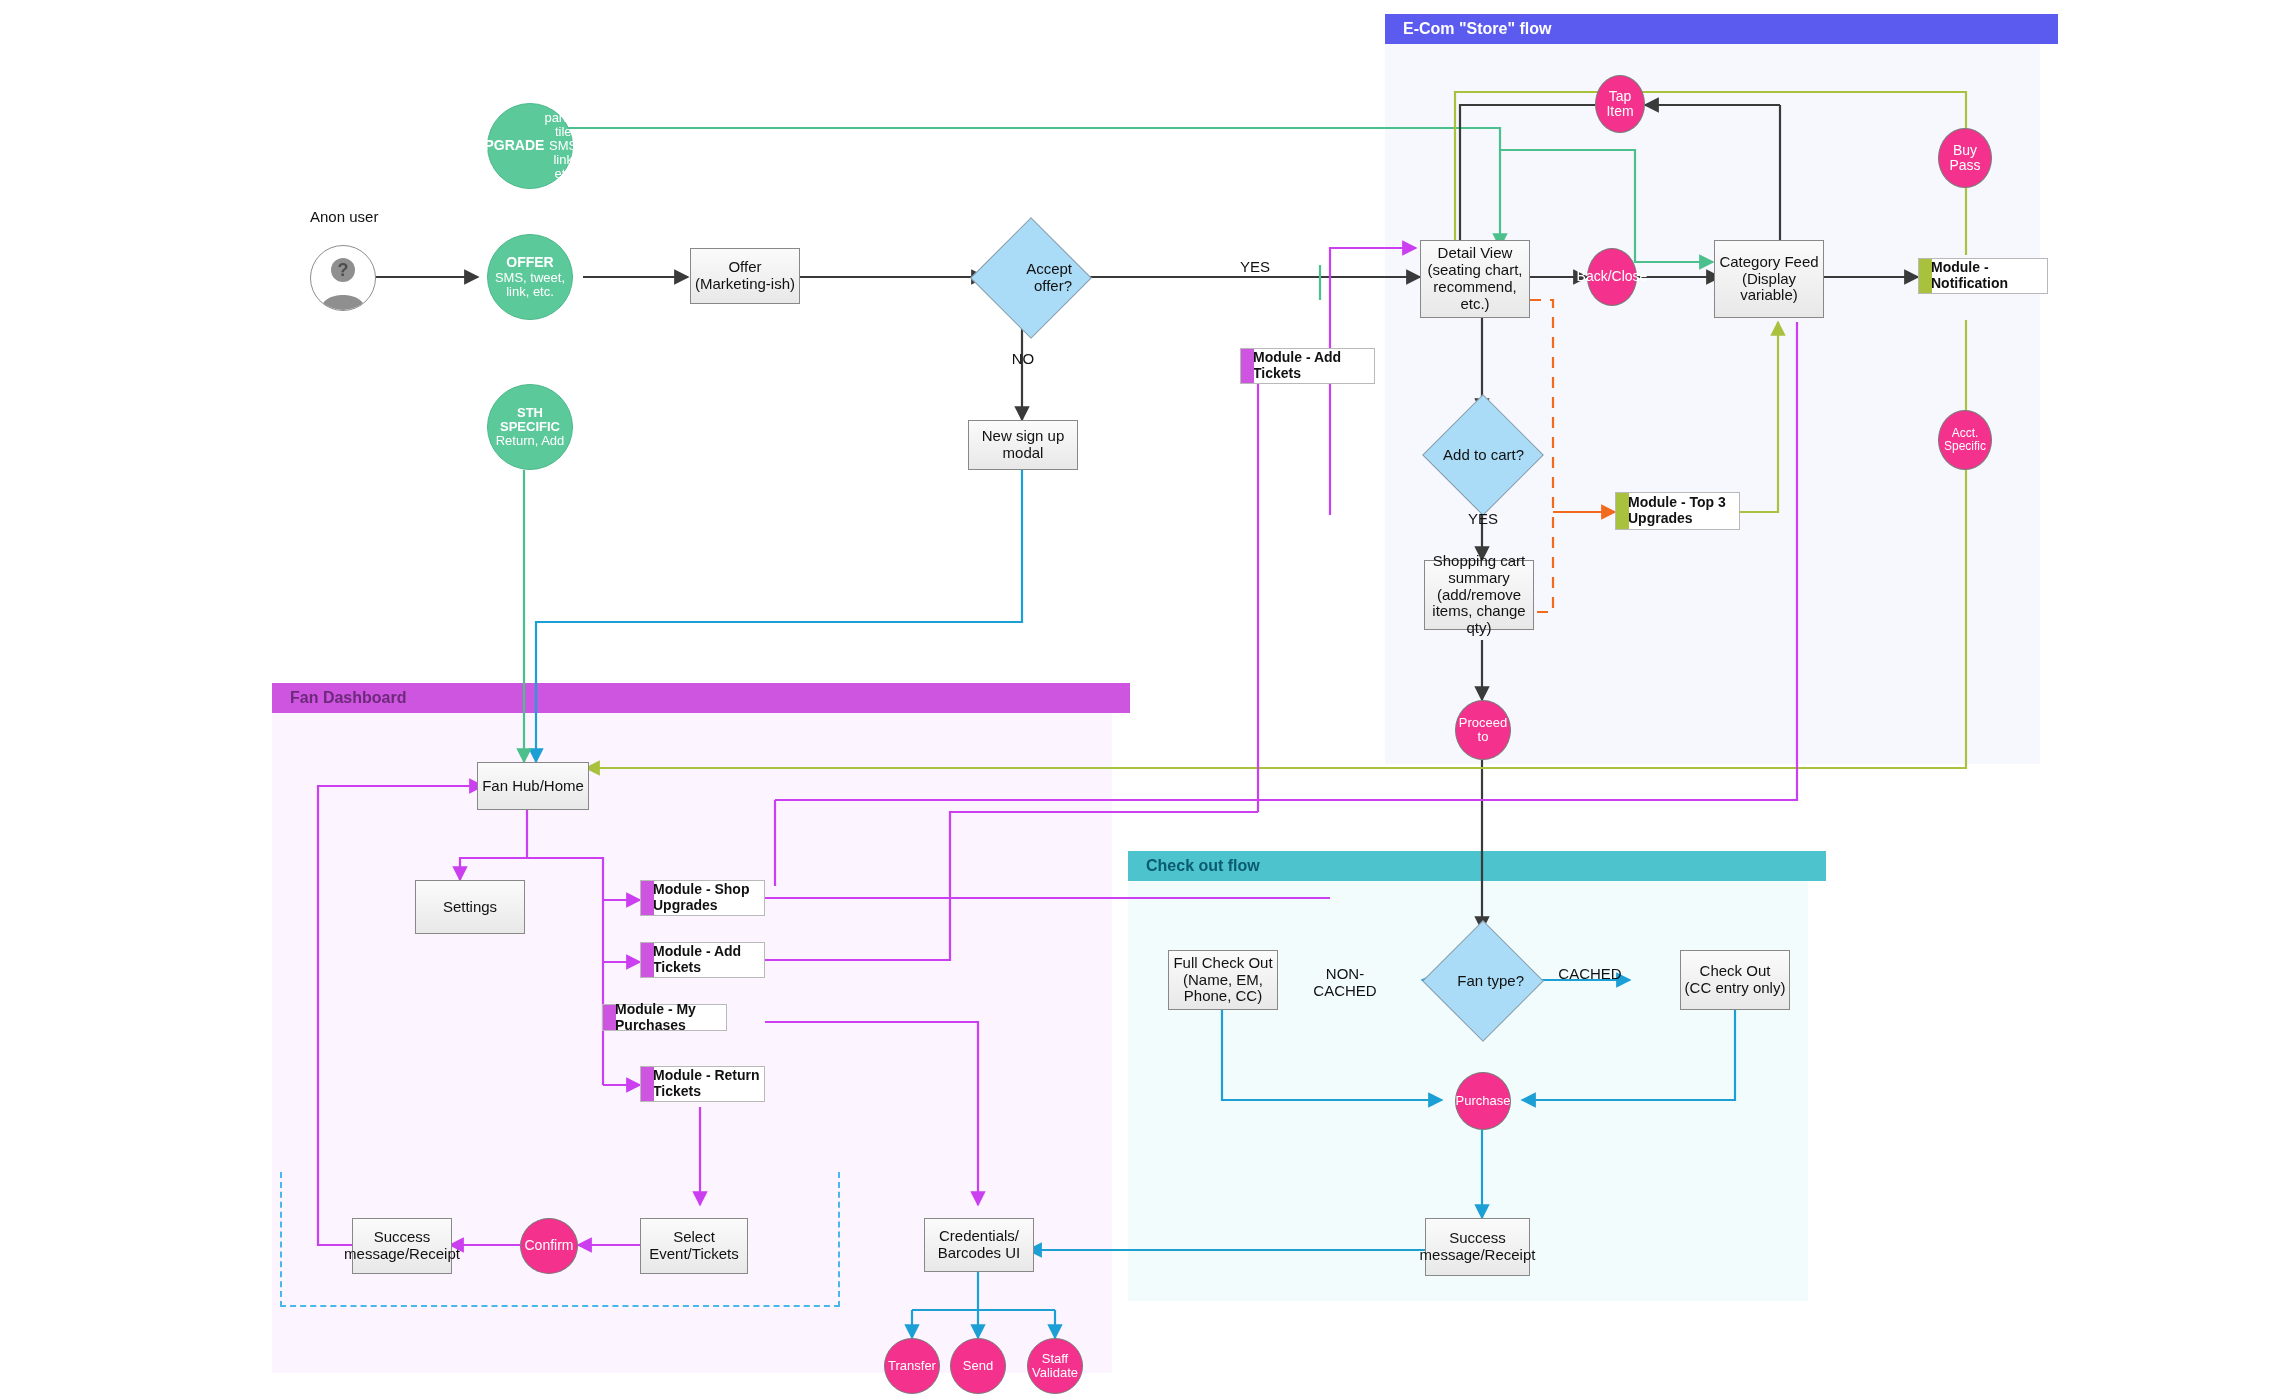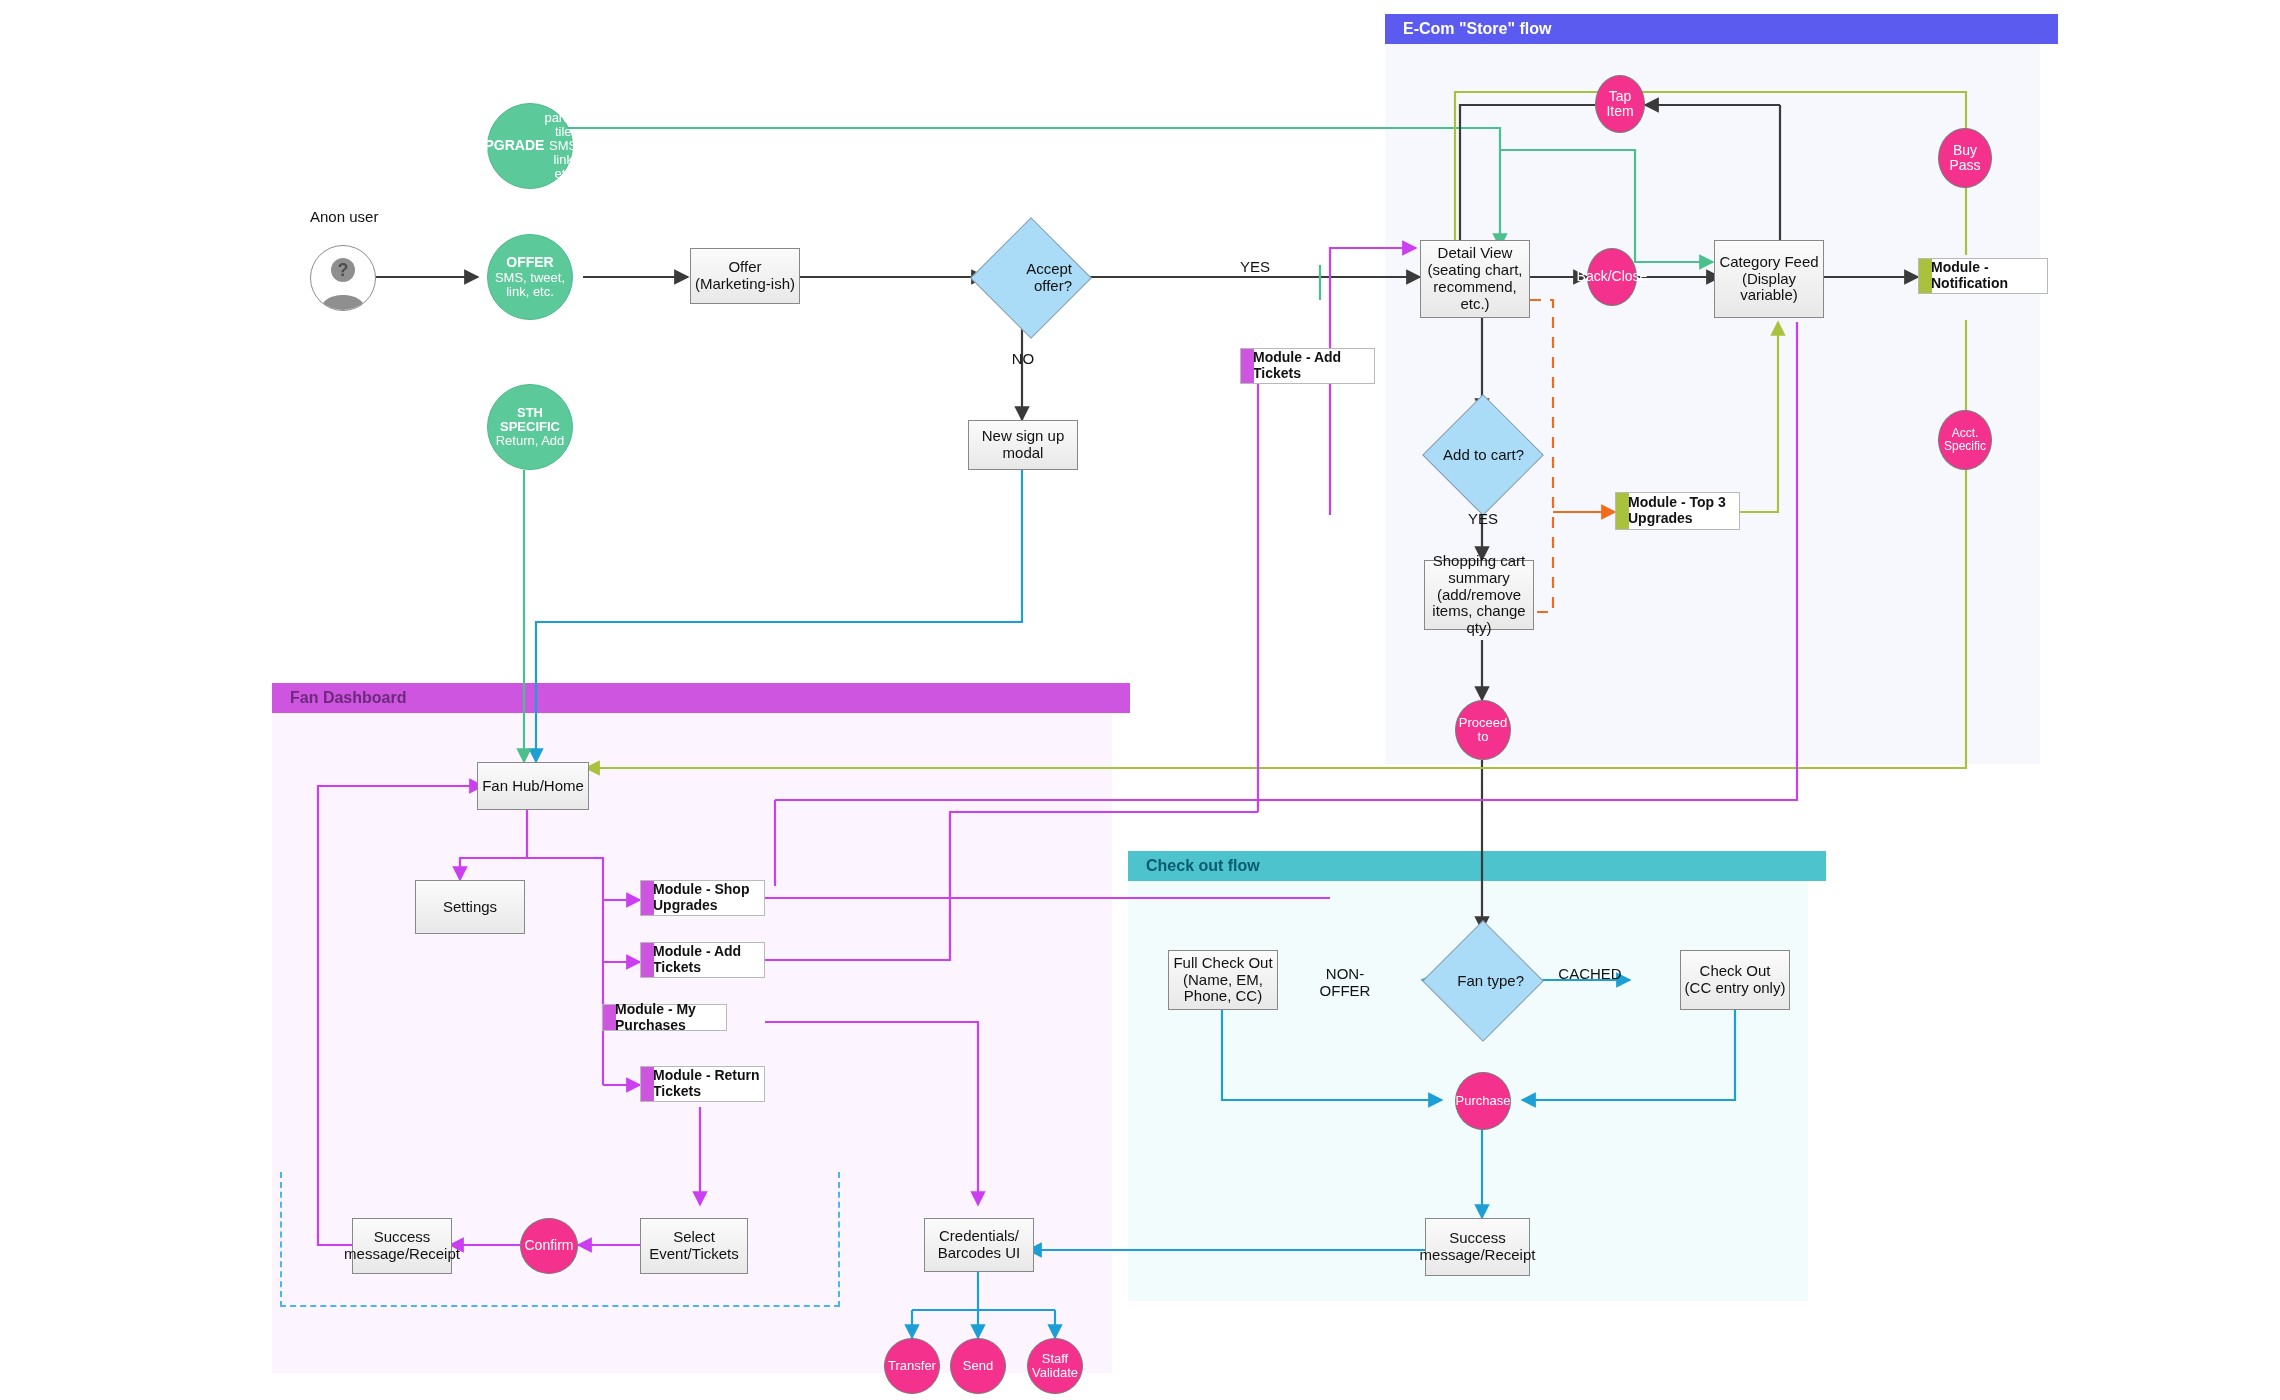--- a/index.html
+++ b/index.html
@@ -333,21 +333,21 @@
   <div class="node pink" style="left:1027px;top:1338px;width:56px;height:56px;">
     <span style="font-size:13px;">Staff Validate</span>
   </div>
 
   <div class="node proc" style="left:1168px;top:950px;width:110px;height:60px;">
     <span style="white-space:pre-line;">Full Check Out
 (Name, EM, Phone, CC)</span>
   </div>
 
   <div class="edgelabel" style="left:1300px;top:965px;width:90px;">NON-
-OFFER</div>
+CACHED</div>
 
   <div class="node diamond" style="left:1440px;top:938px;width:84px;height:84px;">
     <div class="dshape"></div>
     <div class="dtxt" style="width:130px;">Fan type?</div>
   </div>
 
   <div class="edgelabel" style="left:1545px;top:965px;width:90px;">CACHED</div>
 
   <div class="node proc" style="left:1680px;top:950px;width:110px;height:60px;">
     <span style="white-space:pre-line;">Check Out

